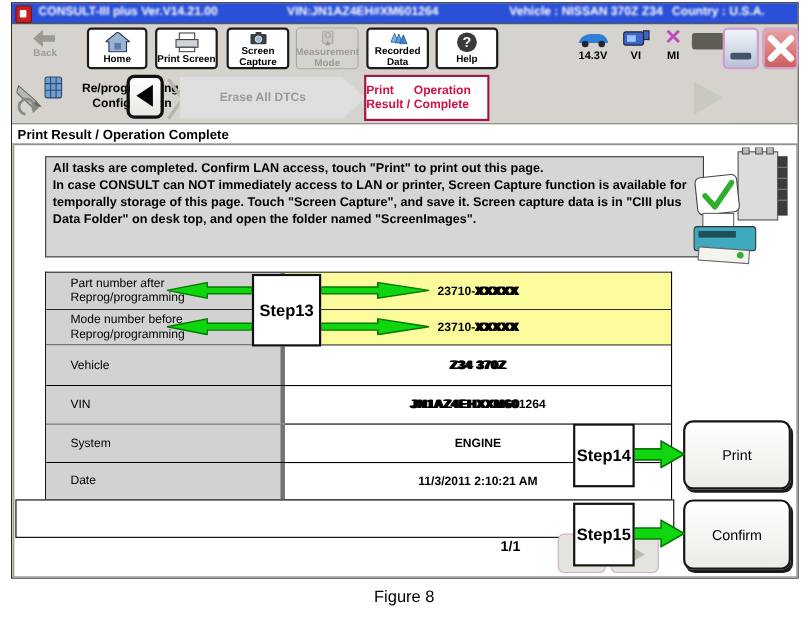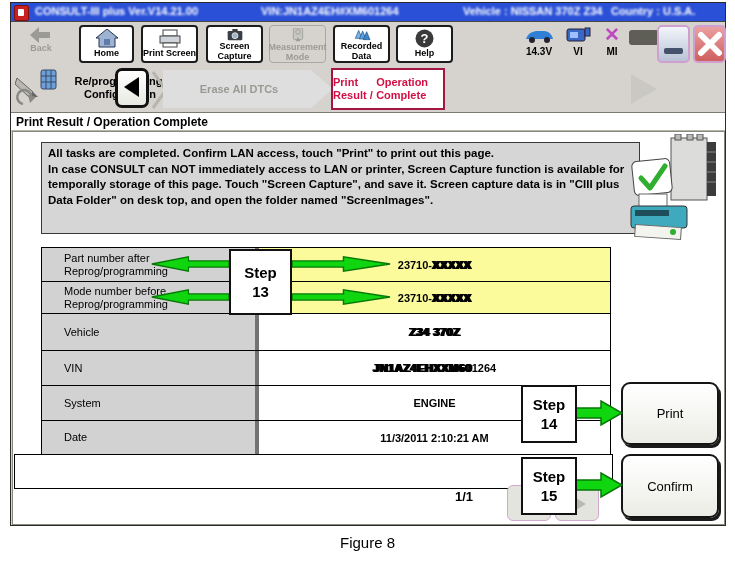--- a/index.html
+++ b/index.html
@@ -85,21 +85,21 @@
   .emptyrow{position:absolute;left:1px;top:322px;width:599px;height:35px;background:#fff;border:1px solid #000;box-sizing:border-box;}
   .pageind{position:absolute;left:442px;top:357px;width:48px;text-align:left;font-size:13px;font-weight:bold;}
   .pagerbtn{position:absolute;top:353px;width:44px;height:36px;background:#e4e4de;border:1px solid #d0a8d0;
        border-radius:6px;box-sizing:border-box;}
   .pagerbtn::before{content:"";position:absolute;top:9px;width:0;height:0;
        border-top:9px solid transparent;border-bottom:9px solid transparent;}
   .pager-prev{left:494px;} .pager-prev::before{left:13px;border-right:15px solid #b9b9b2;}
   .pager-next{left:542px;} .pager-next::before{left:15px;border-left:15px solid #b9b9b2;}
 
   .stepbox{position:absolute;width:56px;height:58px;background:#fff;border:2px solid #111;box-sizing:border-box;
-       display:flex;flex-direction:column;align-items:center;justify-content:center;
+       display:flex;flex-direction:row;align-items:center;justify-content:center;
        font-size:15px;font-weight:600;line-height:19px;z-index:6;}
   .s13{left:216px;top:117px;height:66px;width:63px;}
   .s14{left:508px;top:253px;}
   .s15{left:508px;top:325px;}
   .arr{position:absolute;z-index:5;}
 
   .bigbtn{position:absolute;left:608px;width:98px;background:linear-gradient(#ffffff,#ecece6);
        border:2px solid #151515;border-radius:9px;box-shadow:2px 3px 0 0 #1b1b1b;
        display:flex;align-items:center;justify-content:center;font-size:13px;cursor:pointer;box-sizing:border-box;}
   .btn-print{top:250px;height:63px;text-align:center;}

